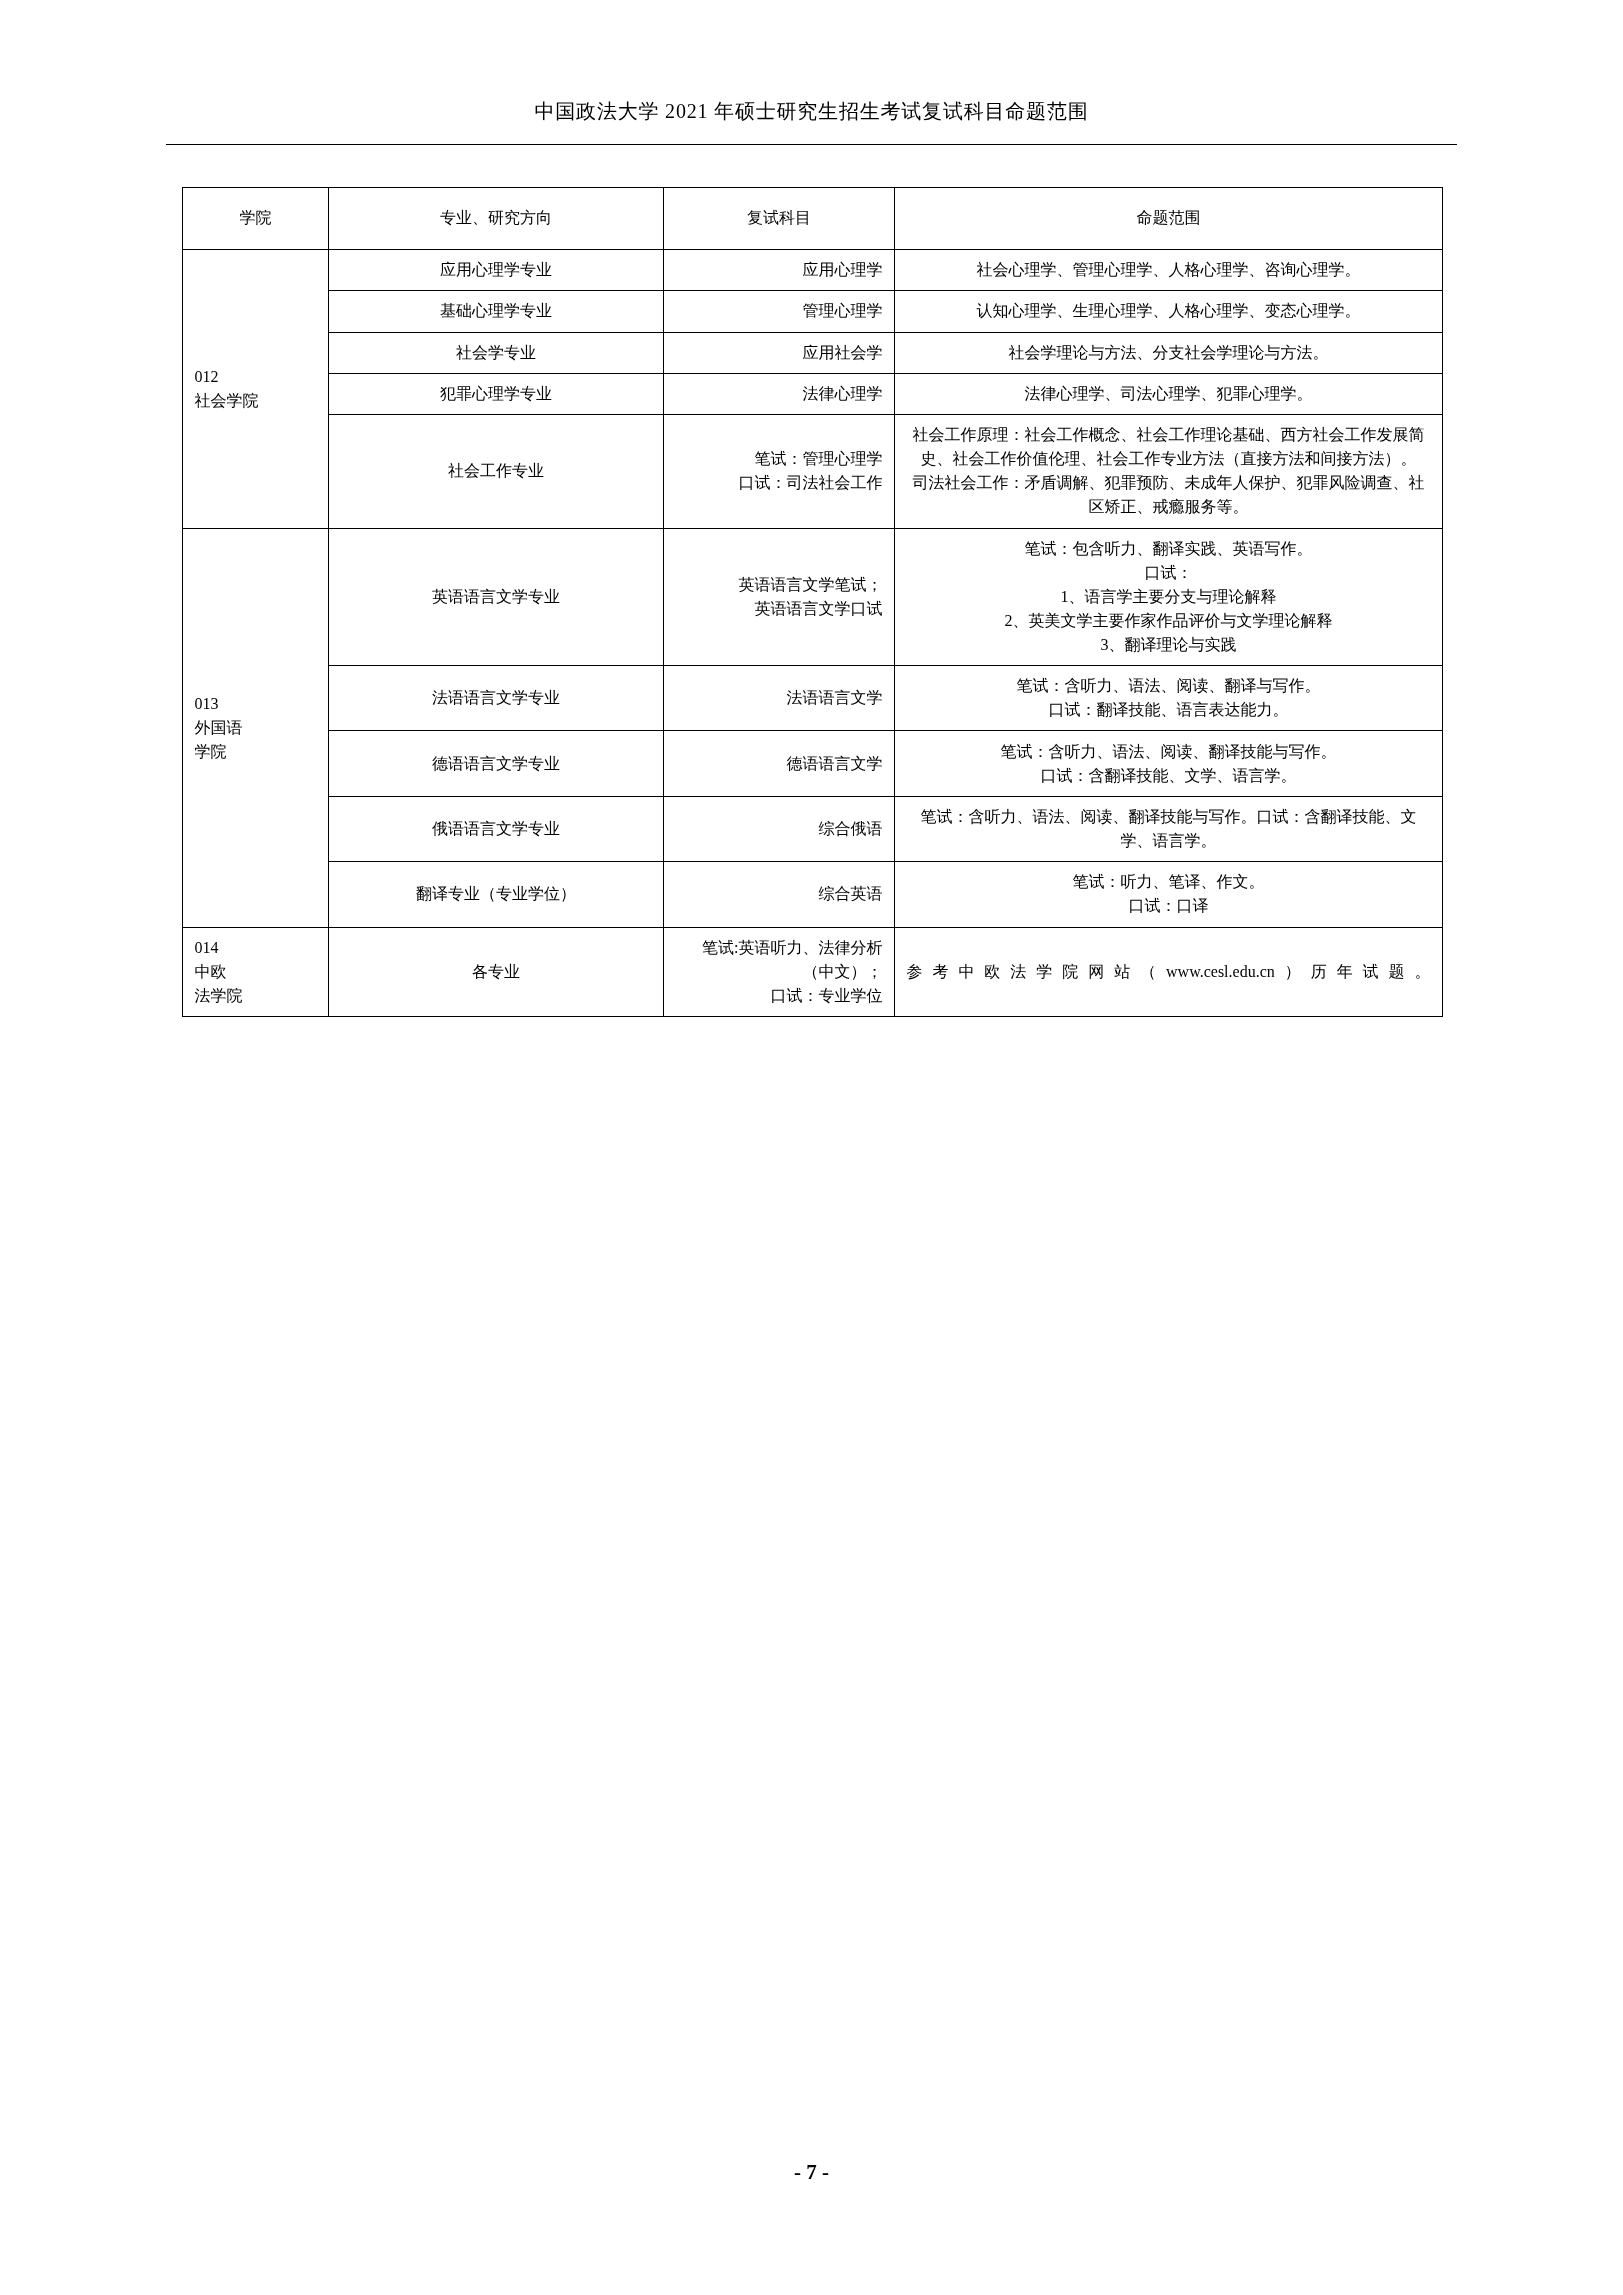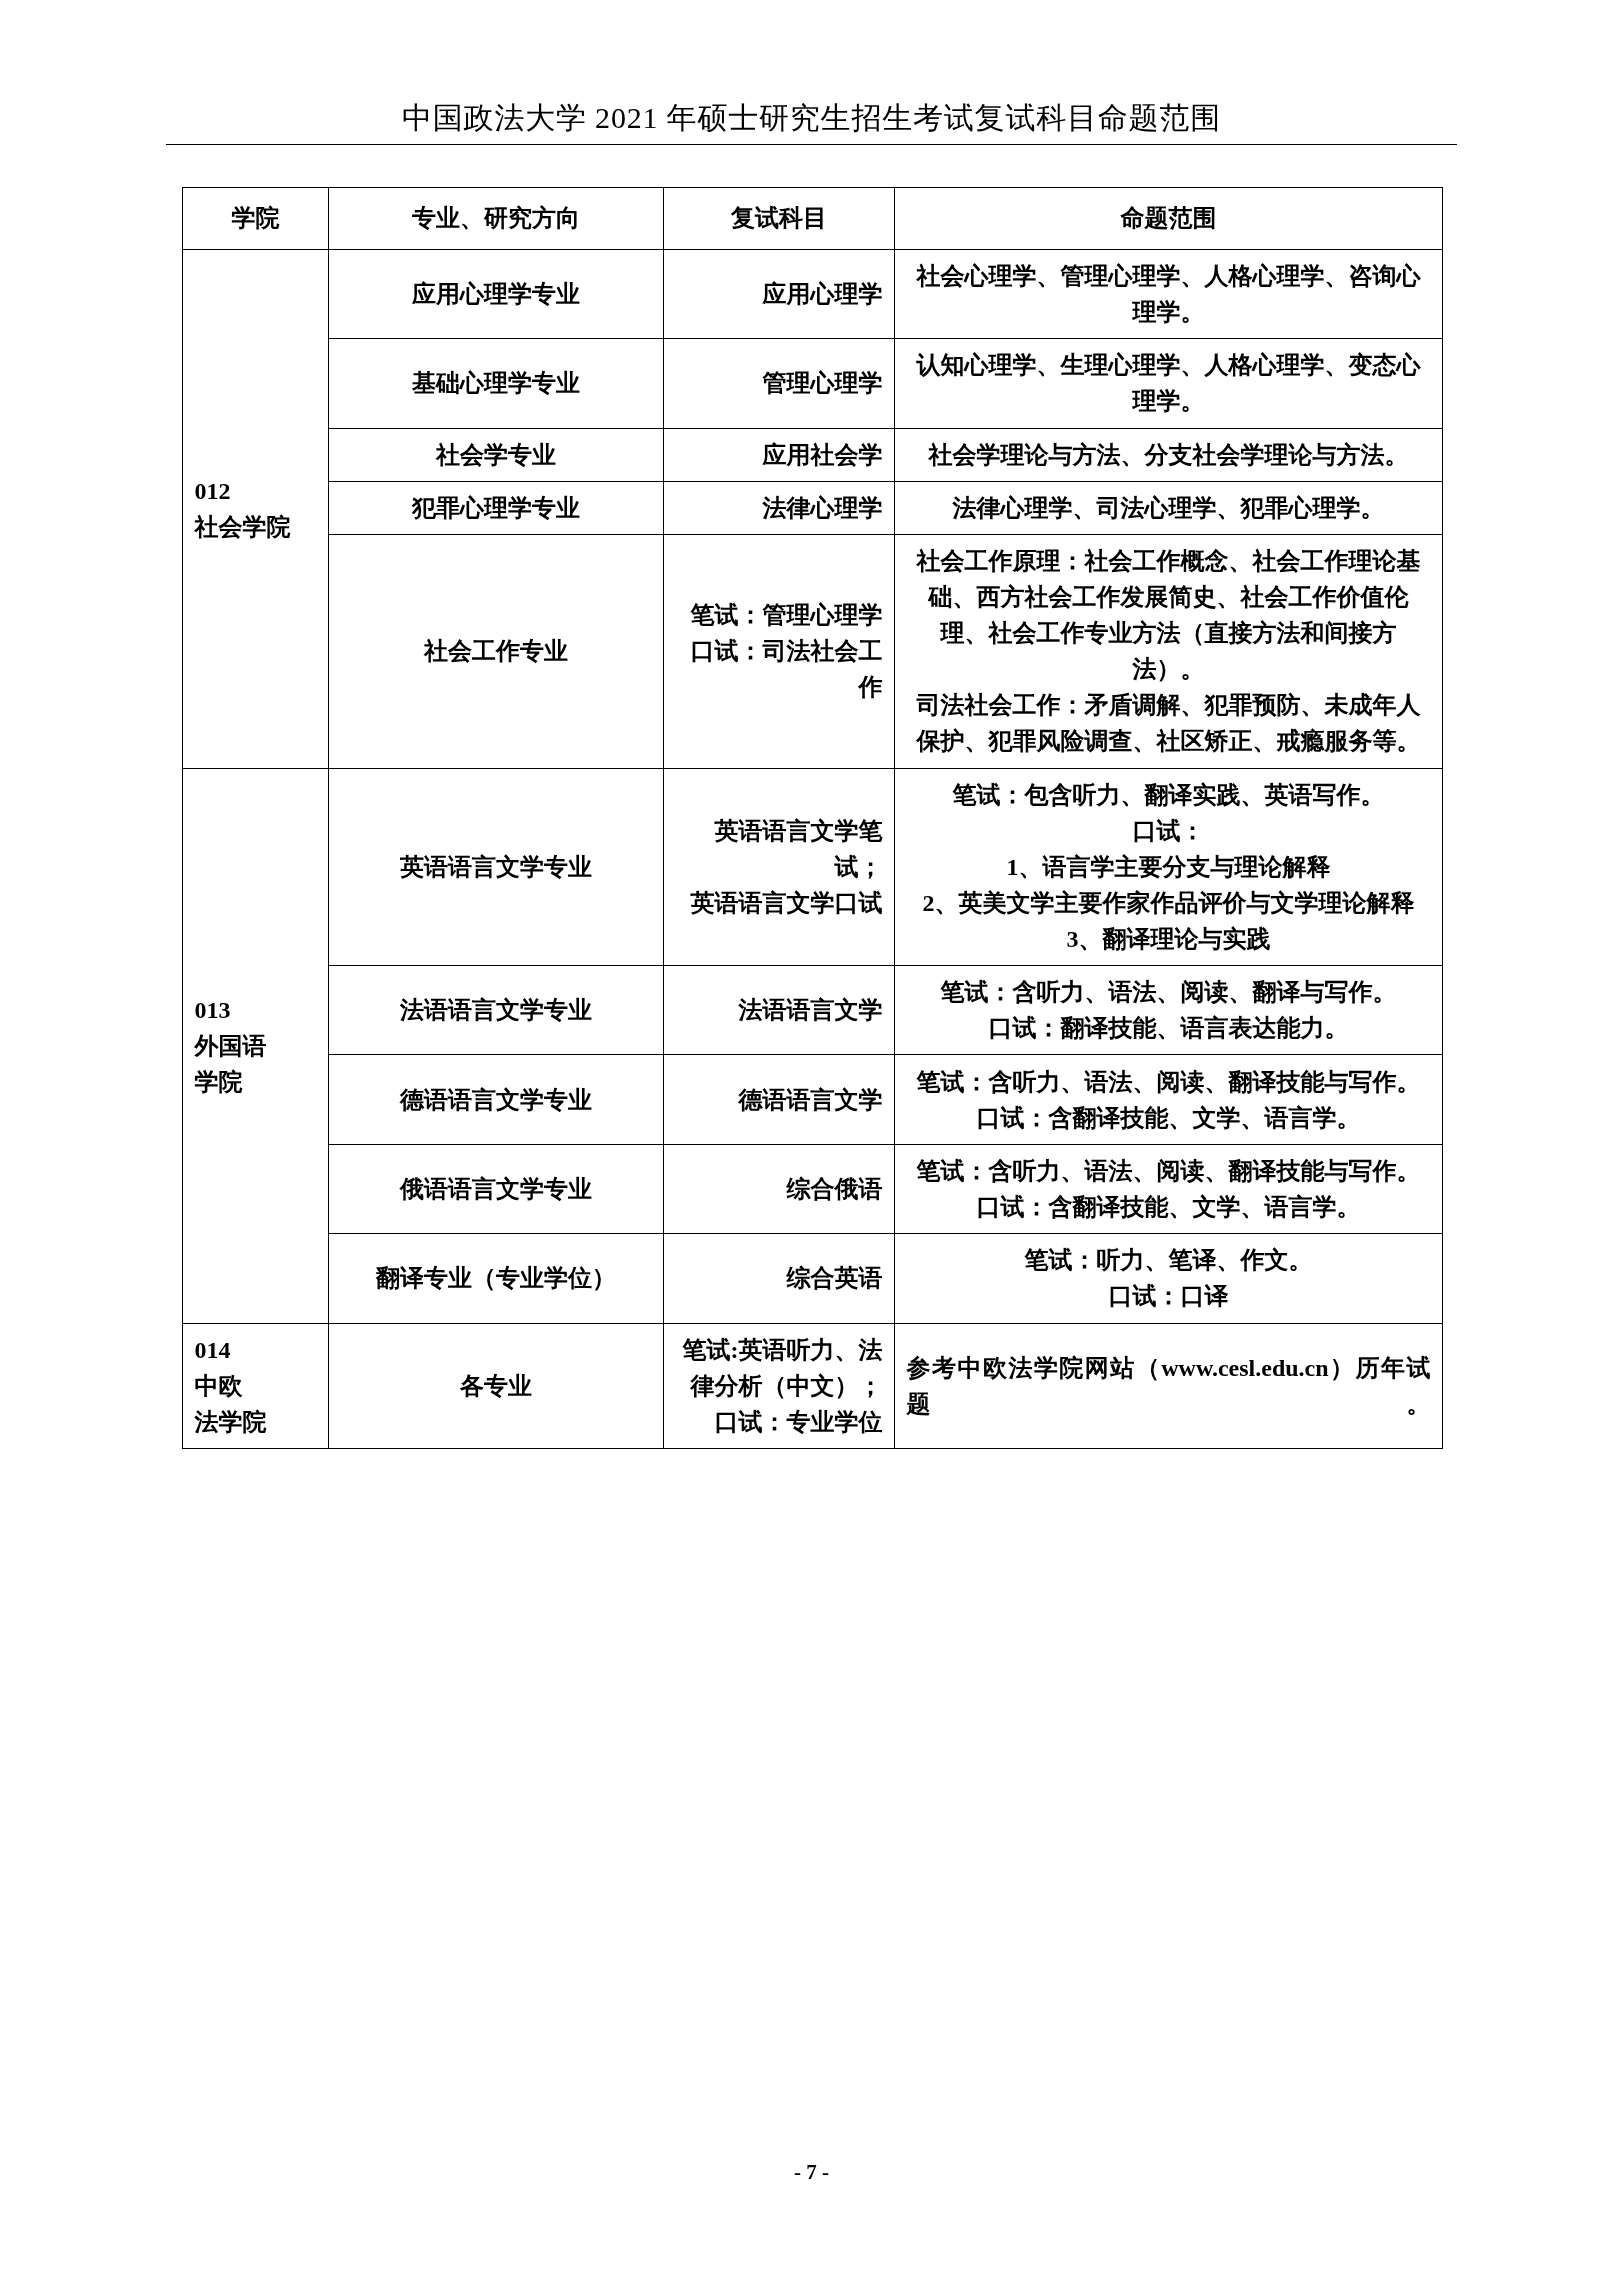--- a/index.html
+++ b/index.html
@@ -19,21 +19,21 @@
     height: 2295px;
     box-sizing: border-box;
     padding: 0;
   }
   .header {
     position: absolute;
     top: 98px;
     left: 0;
     width: 1623px;
     text-align: center;
-    font-size: 30px;
+    font-size: 20px;
     letter-spacing: 0.8px;
     font-family: "Liberation Serif", "DejaVu Serif", serif;
   }
   .header-rule {
     position: absolute;
     top: 144px;
     left: 166px;
     width: 1291px;
     height: 0;
     border-top: 1.6px solid #000;
@@ -46,24 +46,24 @@
   }
   table.main {
     border-collapse: collapse;
     width: 1260px;
     table-layout: fixed;
   }
   table.main td, table.main th {
     border: 1.6px solid #000;
     vertical-align: middle;
     padding: 8.2px 11.5px;
-    font-size: 24px;
+    font-size: 16px;
     line-height: 1.5;
     font-family: "Liberation Serif", "DejaVu Serif", serif;
-    font-weight: bold;
+    font-weight: normal;
     word-break: break-all;
   }
   table.main th {
     text-align: center;
     height: 51px;
     padding: 4.9px 8.2px;
   }
   .col-college { width: 146px; }
   .col-major   { width: 335px; }
   .col-subject { width: 231px; }

